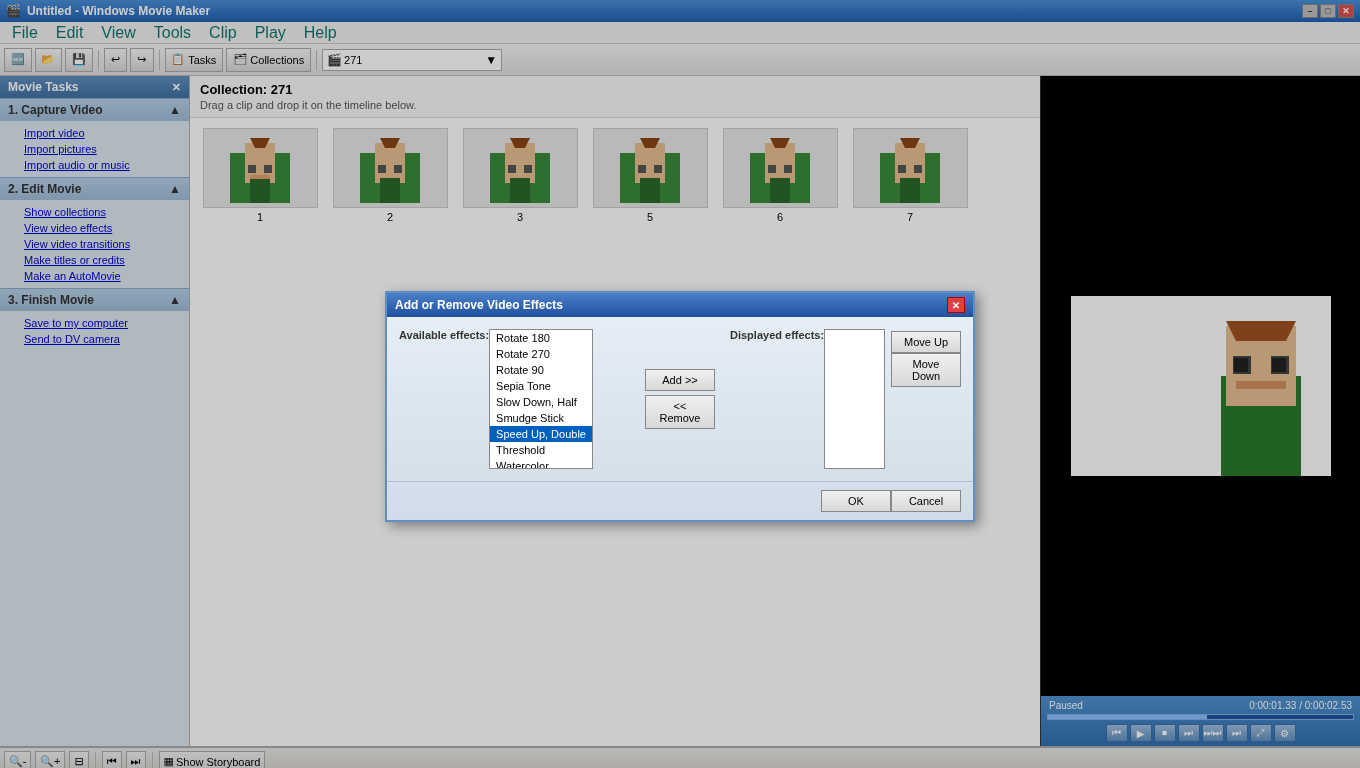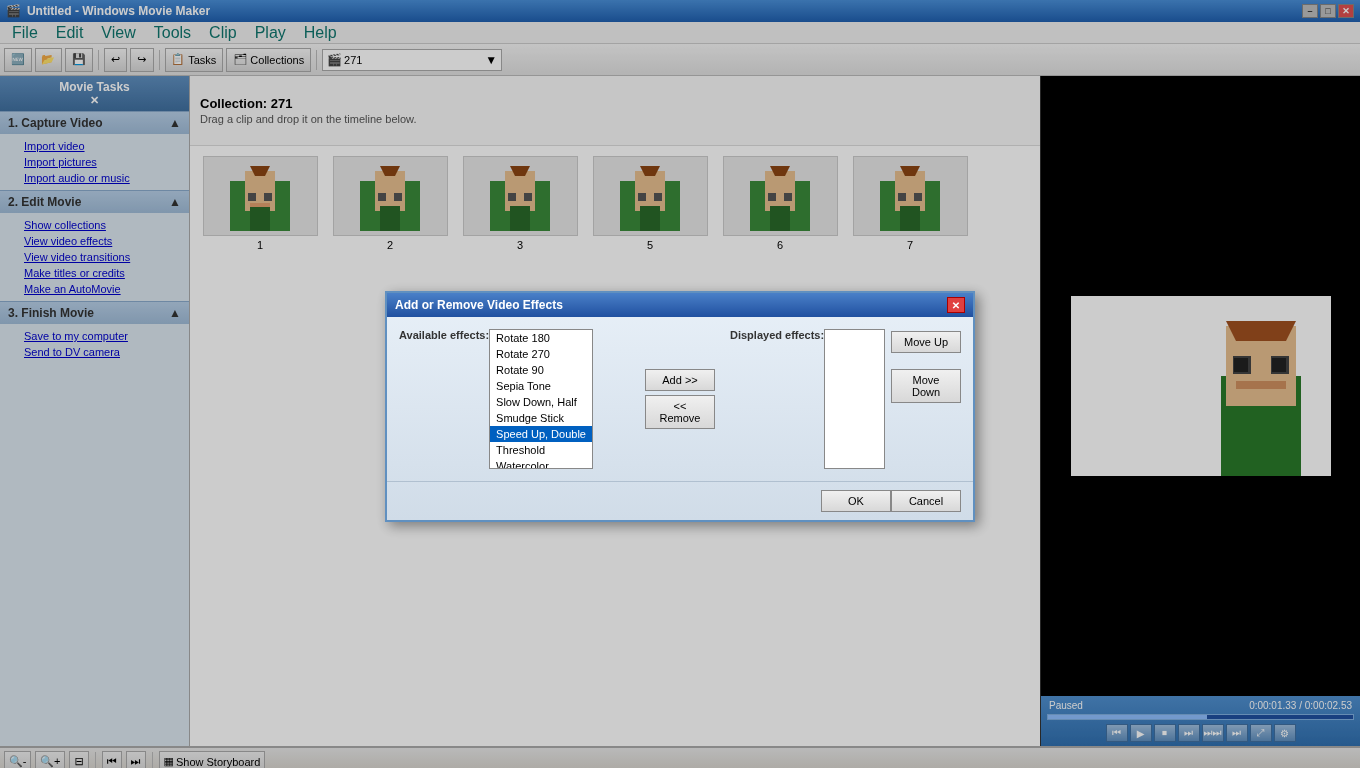--- a/index.html
+++ b/index.html
@@ -50,41 +50,41 @@
     #main { display: flex; height: calc(768px - 22px - 22px - 32px - 22px); }
 
     
     #left-panel {
       width: 190px; background: #dce8f0; border-right: 1px solid #aaa;
       overflow-y: auto; flex-shrink: 0;
     }
     .panel-header {
       background: linear-gradient(to bottom, #6090c0, #4070a0);
       color: white; padding: 4px 8px; font-weight: bold; font-size: 12px;
-      display: flex; justify-content: space-between; align-items: center; flex-direction: column;
+      display: flex; justify-content: space-between; align-items: center;
     }
     .panel-header .close-x { cursor: pointer; font-size: 11px; }
     .section-header {
       background: linear-gradient(to bottom, #b8d0e8, #a0bcd8);
       padding: 4px 8px; font-weight: bold; color: #333; font-size: 12px;
       display: flex; justify-content: space-between; align-items: center;
       cursor: pointer; border-top: 1px solid #8aabcc;
     }
     .section-content { padding: 4px 0; }
     .task-link {
       display: block; padding: 2px 24px; color: #0000cc; text-decoration: underline;
       cursor: pointer; font-size: 11px;
     }
 
     
     #center-area {
       flex: 1; background: white; overflow: hidden; position: relative;
     }
     #collection-header {
-      padding: 20px 10px; border-bottom: 1px solid #ddd; background: #f8f8f8;
+      padding: 6px 10px; border-bottom: 1px solid #ddd; background: #f8f8f8;
     }
     #collection-header h2 { font-size: 13px; font-weight: bold; margin-bottom: 2px; }
     #collection-header p { font-size: 11px; color: #555; }
     #clips-area {
       display: flex; flex-wrap: wrap; padding: 10px; gap: 10px;
       overflow-y: auto; height: calc(100% - 60px);
     }
     .clip-item {
       width: 120px; display: flex; flex-direction: column; align-items: center;
       cursor: pointer;
@@ -185,21 +185,21 @@
     }
     .dialog-mid {
       display: flex; flex-direction: column; gap: 4px; justify-content: center;
       align-items: center; width: 80px;
     }
     .dialog-btn {
       padding: 4px 10px; background: linear-gradient(to bottom, #f0f0f0, #d8d8d8);
       border: 1px solid #888; cursor: pointer; font-size: 11px; width: 70px; text-align: center;
     }
     .dialog-right-btns {
-      display: flex; flex-direction: column; gap: 16px; justify-content: flex-start;
+      display: flex; flex-direction: column; gap: 0; justify-content: flex-start;
       padding-top: 2px;
     }
     .dialog-footer {
       display: flex; justify-content: flex-end; gap: 0; padding: 8px 12px;
       border-top: 1px solid #b0c0d0;
     }
   </style>
 </head>
 <body>
 

